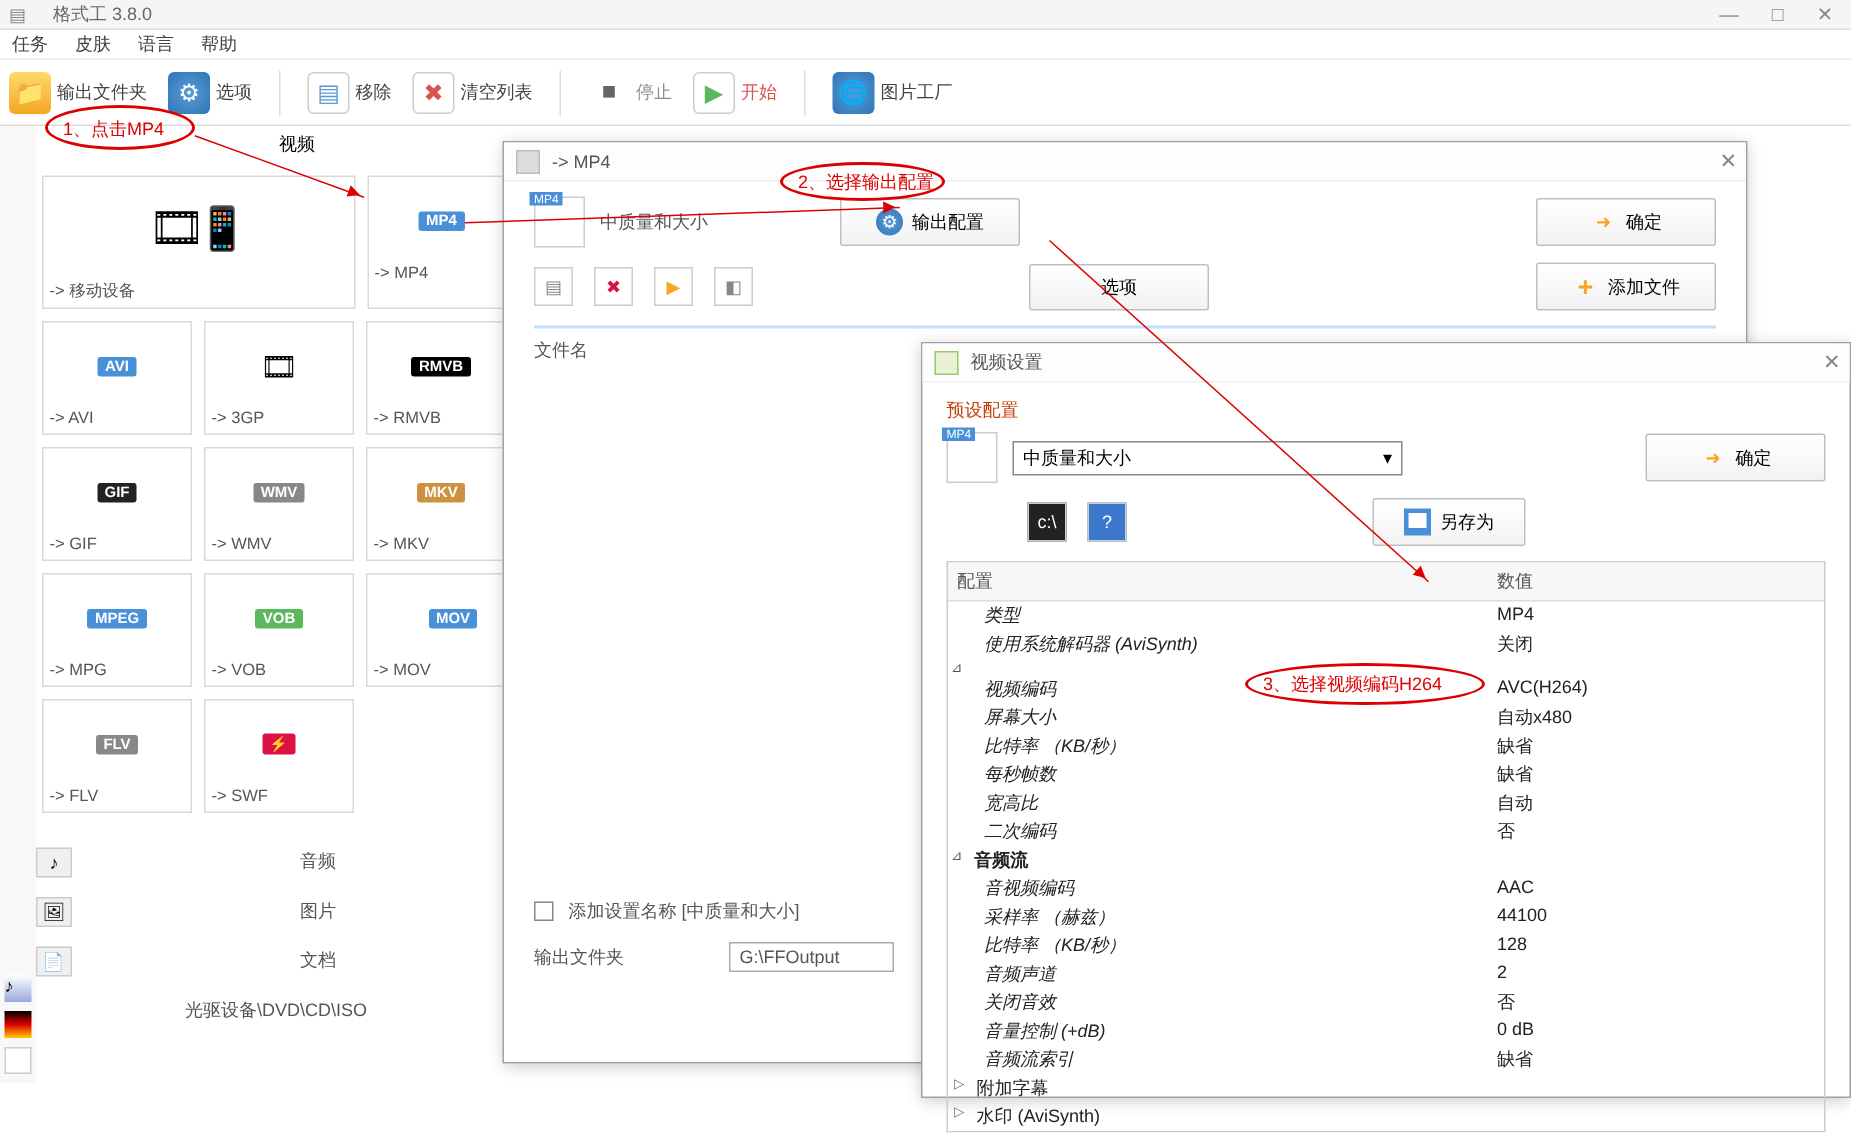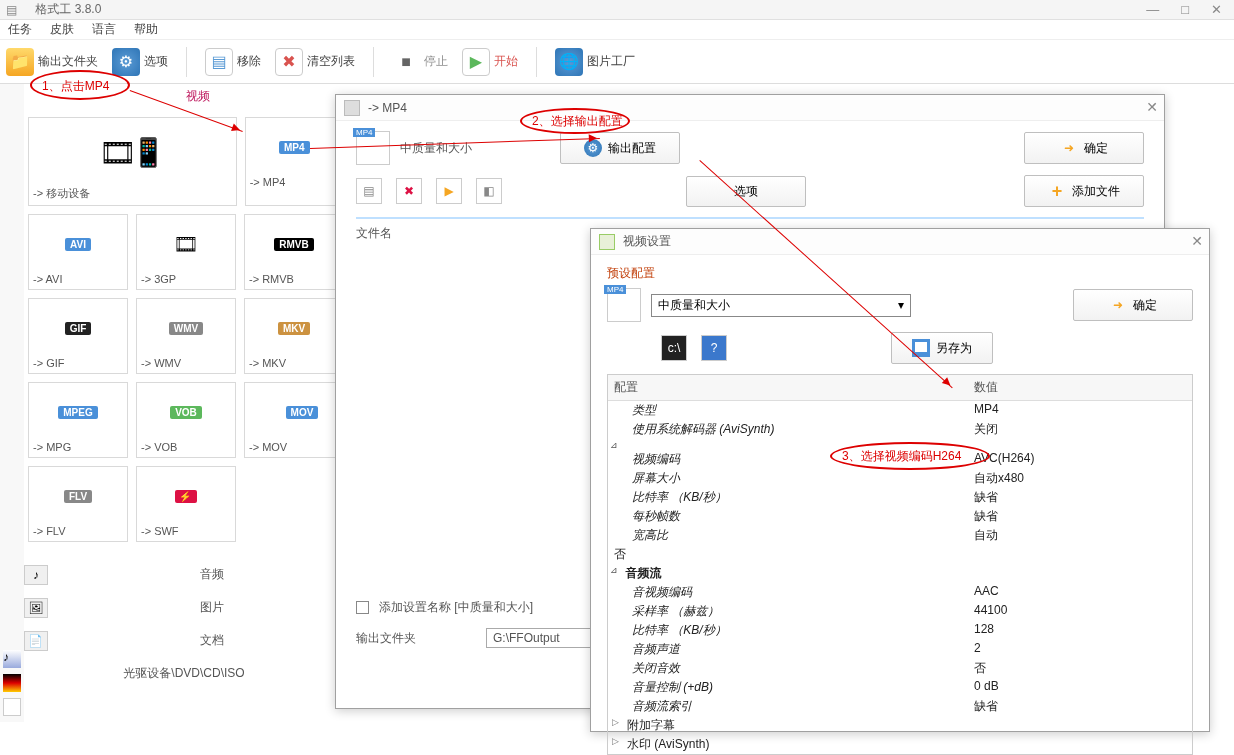--- a/index.html
+++ b/index.html
@@ -40,21 +40,21 @@
 .badge.mkv { background: #cc9240; }
 .badge.mpeg { background: #4a90d9; }
 .badge.vob { background: #5cb85c; }
 .badge.mov { background: #4a90d9; margin-left: 16px; }
 .badge.flv { background: #888; }
 .badge.swf { background: #d14; }
 .section-tab { width:320px; text-align:center; padding:8px 0; color:#555; }
 .section-tab-row { display: flex; align-items: center; }
 .section-tab-row .icon-stub { width:24px; height:20px; margin-right:4px; background:#f0f0f0; border:1px solid #ccc; display:flex; align-items:center; justify-content:center; font-size:12px; }
 .section-tab-row .lab { flex:1; text-align:center; }
-.center-tabs { display:flex; gap:40px; padding:4px 12px; color:#be185d; }
+.center-tabs { display:flex; gap:40px; padding:4px 12px; color:#000000; }
 
 
 .dialog { position: absolute; background: #fff; border: 1px solid #a0a0a0; box-shadow: 0 2px 10px rgba(0,0,0,.2); }
 .dialog .dlg-title { height: 26px; display:flex; align-items:center; padding:0 8px; background:#fdfdfd; border-bottom:1px solid #eee; color:#555; }
 .dialog .dlg-close { position:absolute; right:6px; top:4px; cursor:pointer; color:#888; font-size:14px; }
 .dlg1 { left: 335px; top: 94px; width: 830px; height: 615px; }
 .dlg1-row { display:flex; align-items:center; gap:10px; padding:10px 20px; }
 .mp4-ico { width:34px; height:34px; background:#fff; border:1px solid #ccc; position:relative; }
 .mp4-ico::before { content:"MP4"; position:absolute; top:-4px; left:-4px; background:#4a90d9; color:#fff; font-size:8px; padding:0 3px; }
 .btn-std { border:1px solid #bfbfbf; background:linear-gradient(#fff,#f2f2f2); padding:6px 20px; cursor:pointer; border-radius:2px; display:flex; align-items:center; gap:6px; min-width:120px; justify-content:center; }
@@ -63,21 +63,21 @@
 .input-row { display:flex; align-items:center; gap:10px; padding:6px 20px; color:#555; }
 .chk { width:13px; height:13px; border:1px solid #888; }
 .output-path { border:1px solid #aaa; background:#fff; padding:2px 6px; width:110px; }
 
 
 .anno { position:absolute; color:#d00; font-weight:500; pointer-events:none; }
 .oval { border:2px solid #d00; border-radius:50%; }
 .arrow-line { position:absolute; background:#d00; height:1px; transform-origin:0 0; }
 .arrow-line::after { content:""; position:absolute; right:-1px; top:-4px; border:4px solid transparent; border-left:8px solid #d00; }
 
-.dlg2 { left: 590px; top: 228px; width: 620px; height: 504px; }
+.dlg2 { left: 614px; top: 228px; width: 620px; height: 504px; }
 .dlg2-body { padding: 10px 16px; }
 .preset-row { display:flex; align-items:center; gap:10px; margin-bottom:10px; }
 .preset-select { flex:0 0 260px; border:1px solid #888; background:#fff; padding:2px 6px; display:flex; align-items:center; justify-content:space-between; }
 .tbl { border:1px solid #ccc; }
 .tbl-head { display:flex; background:#f7f7f7; border-bottom:1px solid #ddd; }
 .tbl-head div { padding:4px 6px; color:#555; }
 .tbl-head .c1 { flex:0 0 360px; }
 .tbl-head .c2 { flex:1; }
 .tbl-body { font-family: "SimSun","NSimSun",monospace; font-size:12px; color:#222; }
 .tbl-row { display:flex; }
@@ -376,20 +376,21 @@
           </div>
           <div class="tbl-row leaf">
             <div class="c1">每秒帧数</div>
             <div class="c2">缺省</div>
           </div>
           <div class="tbl-row leaf">
             <div class="c1">宽高比</div>
             <div class="c2">自动</div>
           </div>
           <div class="tbl-row leaf">
+            <div class="c1">二次编码</div>
             <div class="c2">否</div>
           </div>
           <div class="tbl-row group">
             <div class="c1">音频流</div>
             <div class="c2"></div>
           </div>
           <div class="tbl-row leaf">
             <div class="c1">音视频编码</div>
             <div class="c2">AAC</div>
           </div>

